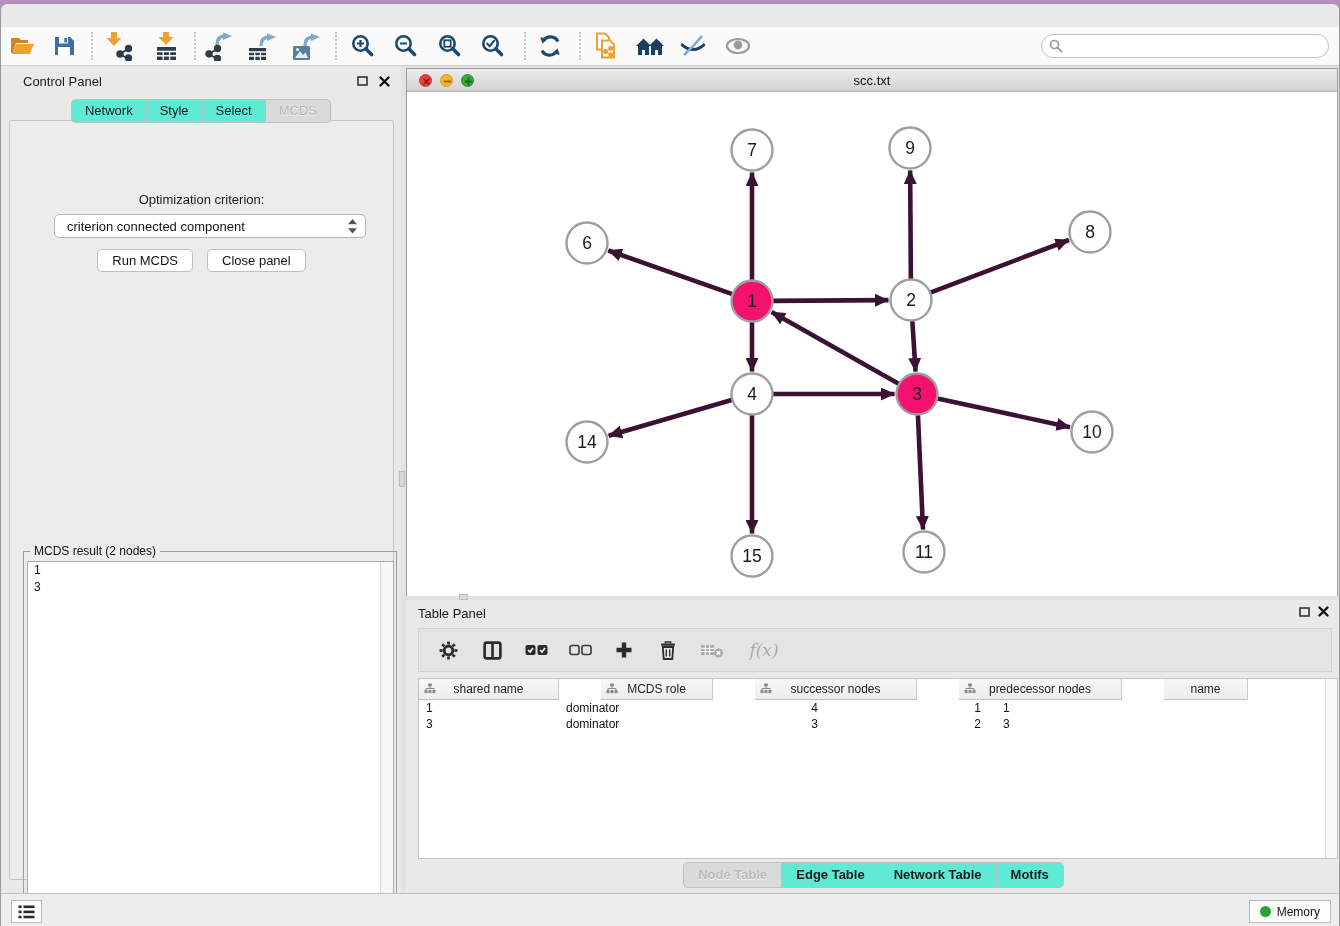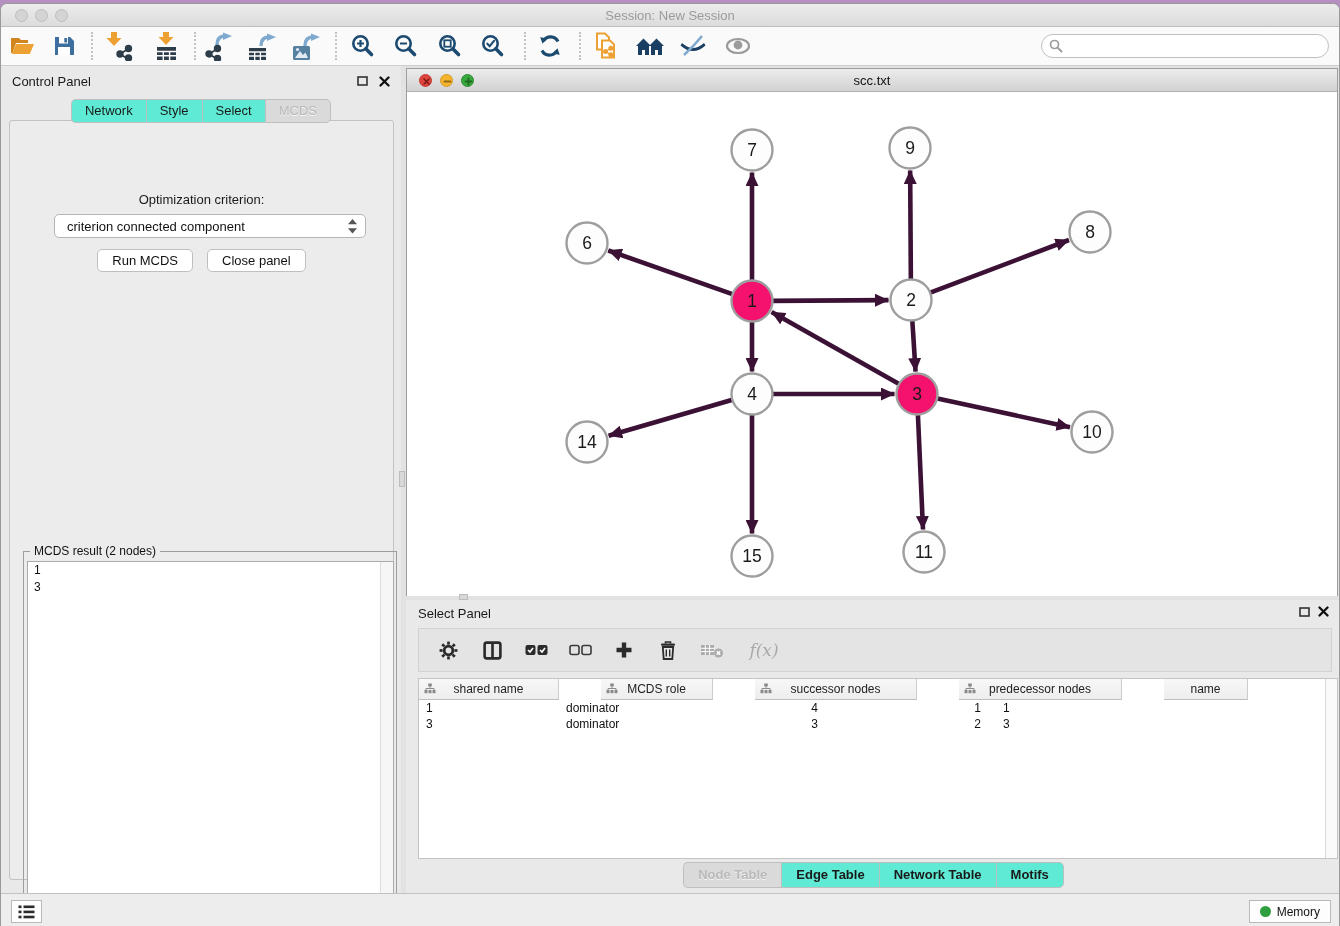--- a/index.html
+++ b/index.html
@@ -28,21 +28,21 @@
     border-left:2px dotted #c3c3c3; }
   .searchbox { position:absolute; left:1040px; top:7px; width:288px; height:24px;
     background:#fff; border:1px solid #c0c0c0; border-radius:12px; display:flex; align-items:center; padding-left:7px; }
   .searchbox input { border:none; outline:none; flex:1; font-size:12px; background:transparent; height:18px; margin-left:4px; }
 
   
   .content { position:absolute; left:0; top:62px; width:1340px; height:827px; background:#e2e2e2; }
 
   
   .control-panel { position:absolute; left:0; top:0; width:400px; height:827px; background:#e9e9e9; }
-  .panel-head { position:absolute; left:11px; top:8px; font-size:13px; color:#1a1a1a; }
+  .panel-head { position:absolute; left:22px; top:8px; font-size:13px; color:#1a1a1a; }
   .panel-btns { position:absolute; right:10px; top:8px; display:flex; gap:8px; align-items:center; }
   .panel-btns .pb { width:14px; height:14px; display:flex; align-items:center; justify-content:center; background:none; border:none; cursor:pointer; }
 
   .cp-tabs { position:absolute; left:0; top:33px; width:100%; display:flex; justify-content:center; z-index:2; }
   .tab { font-size:13px; padding:3px 13px 4px; background:#5eead4; border:1px solid #bfbfbf; border-right:none; color:#1a1a1a; cursor:pointer; }
   .tab:first-child { border-radius:5px 0 0 5px; }
   .tab:last-child { border-radius:0 5px 5px 0; border-right:1px solid #bfbfbf; }
   .tab.active { background:#dadada; color:#b9b9b9; text-shadow:0 1px 0 #f4f4f4; }
 
   .cp-body { position:absolute; left:8px; top:54px; width:385px; height:760px;
@@ -112,26 +112,20 @@
     border:1px solid #b9b9b9; display:flex; align-items:center; gap:6px; padding:0 10px; font-size:12px; color:#111; cursor:pointer; }
   .memdot { width:11px; height:11px; border-radius:50%; background:#2e9e3e; }
 
   svg { display:block; }
 </style>
 </head>
 <body>
 
 <div class="window">
 
-  <div class="titlebar">
-    <span class="tl" style="left:14px"></span>
-    <span class="tl" style="left:34px"></span>
-    <span class="tl" style="left:54px"></span>
-    <div class="win-title">Session: New Session</div>
-  </div>
 
   <div class="toolbar">
 
     <button class="tbtn" style="left:-1px">
       <svg width="26" height="22" viewBox="0 0 26 22">
         <path d="M2 3h8l2 2h7v3H7L3.5 18H2z" fill="#d0851f"></path>
         <path d="M7 9h18l-4.2 10H3z" fill="#eda133"></path>
       </svg>
     </button>
     <button class="tbtn" style="left:41px">
@@ -402,21 +396,21 @@
             <circle cx="345" cy="463" r="20.5" fill="#FDFDFD" stroke="#9E9E9E" stroke-width="2.4"></circle>
             <text x="345" y="469" text-anchor="middle" font-size="17.5" fill="#1A1A1A">15</text>
           </svg>
       </div>
     </div>
 
     <div class="grip-h"></div>
     <div class="grip-v"></div>
 
     <div class="table-panel">
-      <div class="tp-head">Select Panel</div>
+      <div class="tp-head">Table Panel</div>
       <div class="tp-btns">
         <button class="pb" style="background:none;border:none">
           <svg width="11" height="10" viewBox="0 0 11 10">
               <rect x="1" y="1" width="9" height="8" stroke="#333" stroke-width="1.6" fill="none"></rect>
             </svg>
         </button>
         <button class="pb" style="background:none;border:none">
           <svg width="11" height="11" viewBox="0 0 11 11">
               <path d="M1.5 1.5l8 8M9.5 1.5l-8 8" stroke="#111" stroke-width="2.3" stroke-linecap="round"></path>
             </svg>

